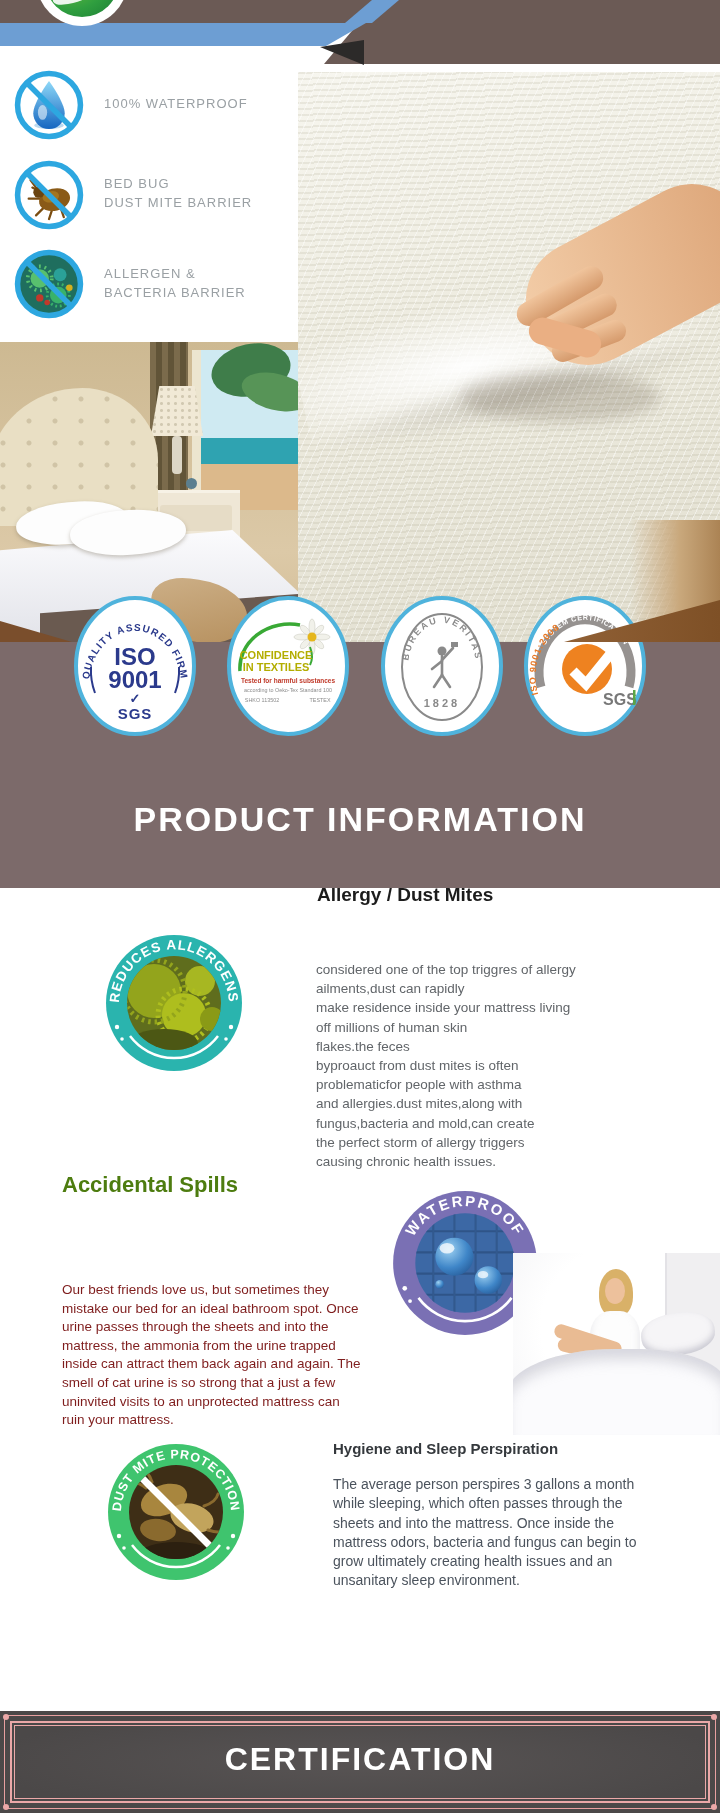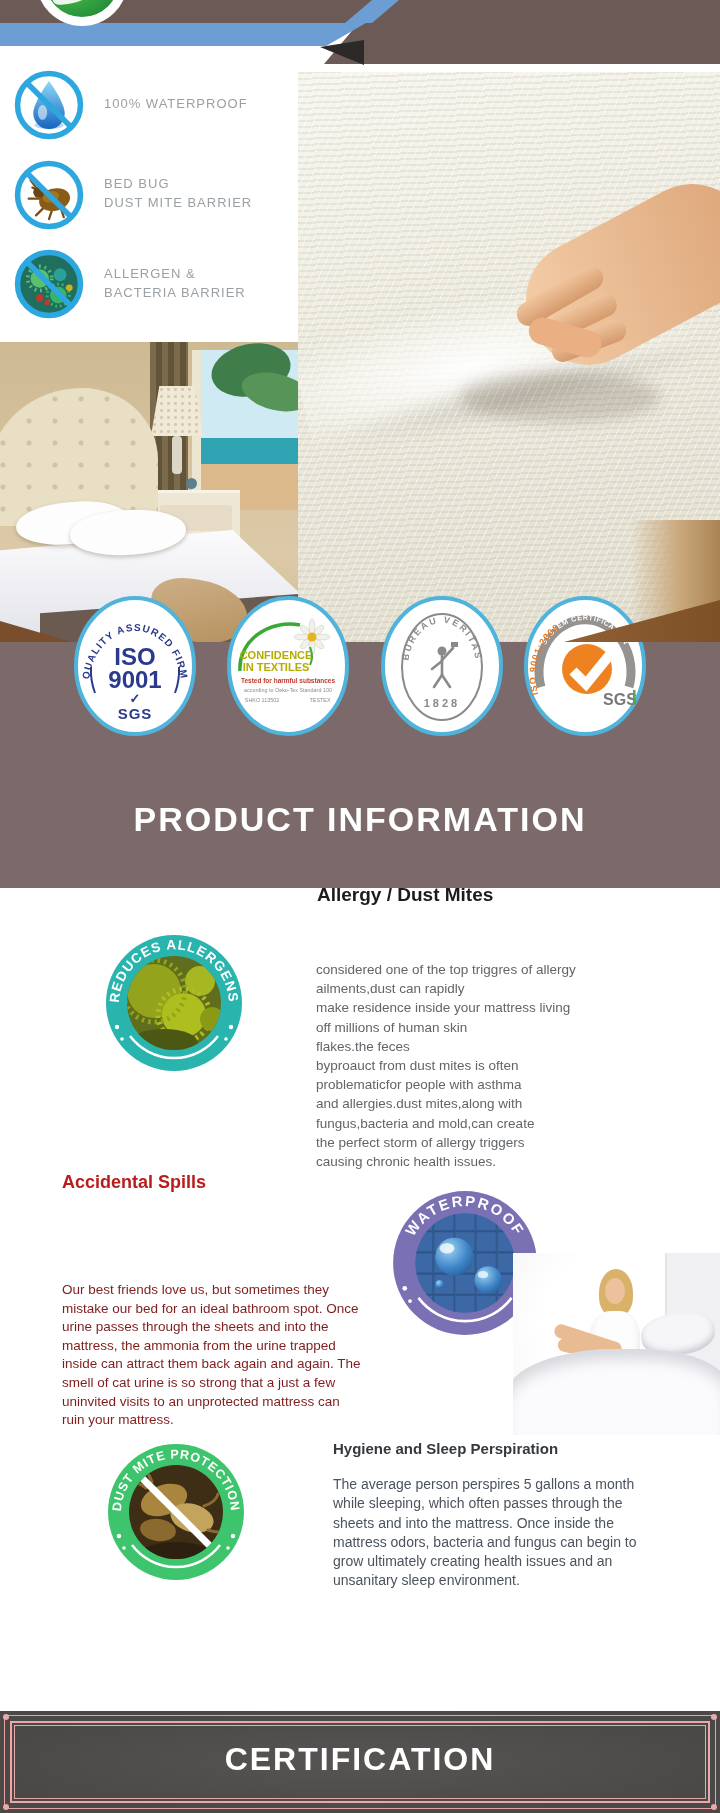--- a/index.html
+++ b/index.html
@@ -74,21 +74,21 @@
       background:linear-gradient(160deg,#cdb088,#b6905e);}
   .bp-floor{left:0;bottom:0;width:72px;height:30px;background:#7a4e2c;clip-path:polygon(0 30%,100% 100%,0 100%);}
   
   .band-brown{left:0;top:642px;width:720px;height:246px;background:#7c6a6a;}
   .prod-title{left:0;top:800px;width:720px;text-align:center;color:#ffffff;font-weight:bold;
       font-size:34px;letter-spacing:2px;}
   .cert-badge{width:124px;height:142px;top:595px;}
   
   .h-allergy{left:317px;top:884px;font-size:19px;font-weight:bold;color:#1c1c1c;}
   .p-allergy{left:316px;top:920px;width:300px;font-size:13.5px;line-height:19.2px;color:#616569;white-space:pre-line;margin-top:40px;}
-  .h-spills{left:62px;top:1172px;font-size:18px;font-weight:bold;color:#b91c1c;}
+  .h-spills{left:62px;top:1172px;font-size:22px;font-weight:bold;color:#4d7c0f;}
   .p-spills{left:62px;top:1281px;width:300px;font-size:13.5px;line-height:18.6px;color:#7f1d1d;}
   .h-hyg{left:333px;top:1440px;font-size:15px;font-weight:bold;color:#35393d;}
   .p-hyg{left:333px;top:1475px;width:312px;font-size:14px;line-height:19.3px;color:#4b535d;}
   .photo-woman{left:513px;top:1253px;width:207px;height:182px;overflow:hidden;
       background:radial-gradient(ellipse at 60% 40%,#ffffff 55%,#f3f3f5);}
   .pw-panel{left:152px;top:0;width:55px;height:120px;background:#f0eff1;border-left:2px solid #e3e2e6;}
   .pw-duvet{left:-6px;top:96px;width:220px;height:90px;background:#fbfbfd;border-radius:50% 40% 0 0;
       box-shadow:inset 0 10px 14px rgba(170,170,185,.45);}
   .pw-pillow{left:128px;top:60px;width:74px;height:42px;background:#f6f5f7;border-radius:45%;
       transform:rotate(-8deg);box-shadow:inset 0 -4px 6px rgba(160,160,175,.5);}
@@ -379,21 +379,21 @@
     <div class="abs pw-pillow"></div>
     <div class="abs pw-hair"></div>
     <div class="abs pw-face"></div>
     <div class="abs pw-gown"></div>
     <div class="abs pw-arm" style="left:40px;top:80px;width:70px;height:14px;transform:rotate(18deg);"></div>
     <div class="abs pw-arm" style="left:44px;top:92px;width:66px;height:13px;transform:rotate(14deg);"></div>
     <div class="abs pw-duvet"></div>
   </div>
 
   <div class="abs h-hyg">Hygiene and Sleep Perspiration</div>
-  <div class="abs p-hyg">The average person perspires 5 gallons a month while sleeping, which often passes through the sheets and into the mattress. Once inside the mattress odors, bacteria and fungus can begin to grow ultimately creating health issues and an unsanitary sleep environment.</div>
+  <div class="abs p-hyg">The average person perspires 3 gallons a month while sleeping, which often passes through the sheets and into the mattress. Once inside the mattress odors, bacteria and fungus can begin to grow ultimately creating health issues and an unsanitary sleep environment.</div>
 
   <svg class="abs" style="left:106px;top:1442px;" width="140" height="140" viewBox="0 0 140 140">
     <defs>
       <clipPath id="clip-d">
           <circle cx="70" cy="70" r="47"></circle>
         </clipPath>
       <path id="arc-d" d="M 17,86 A 55,55 0 1 1 123,86" fill="none"></path>
     </defs>
     <circle cx="70" cy="70" r="68" fill="#3fc46e"></circle>
     <g clip-path="url(#clip-d)">

